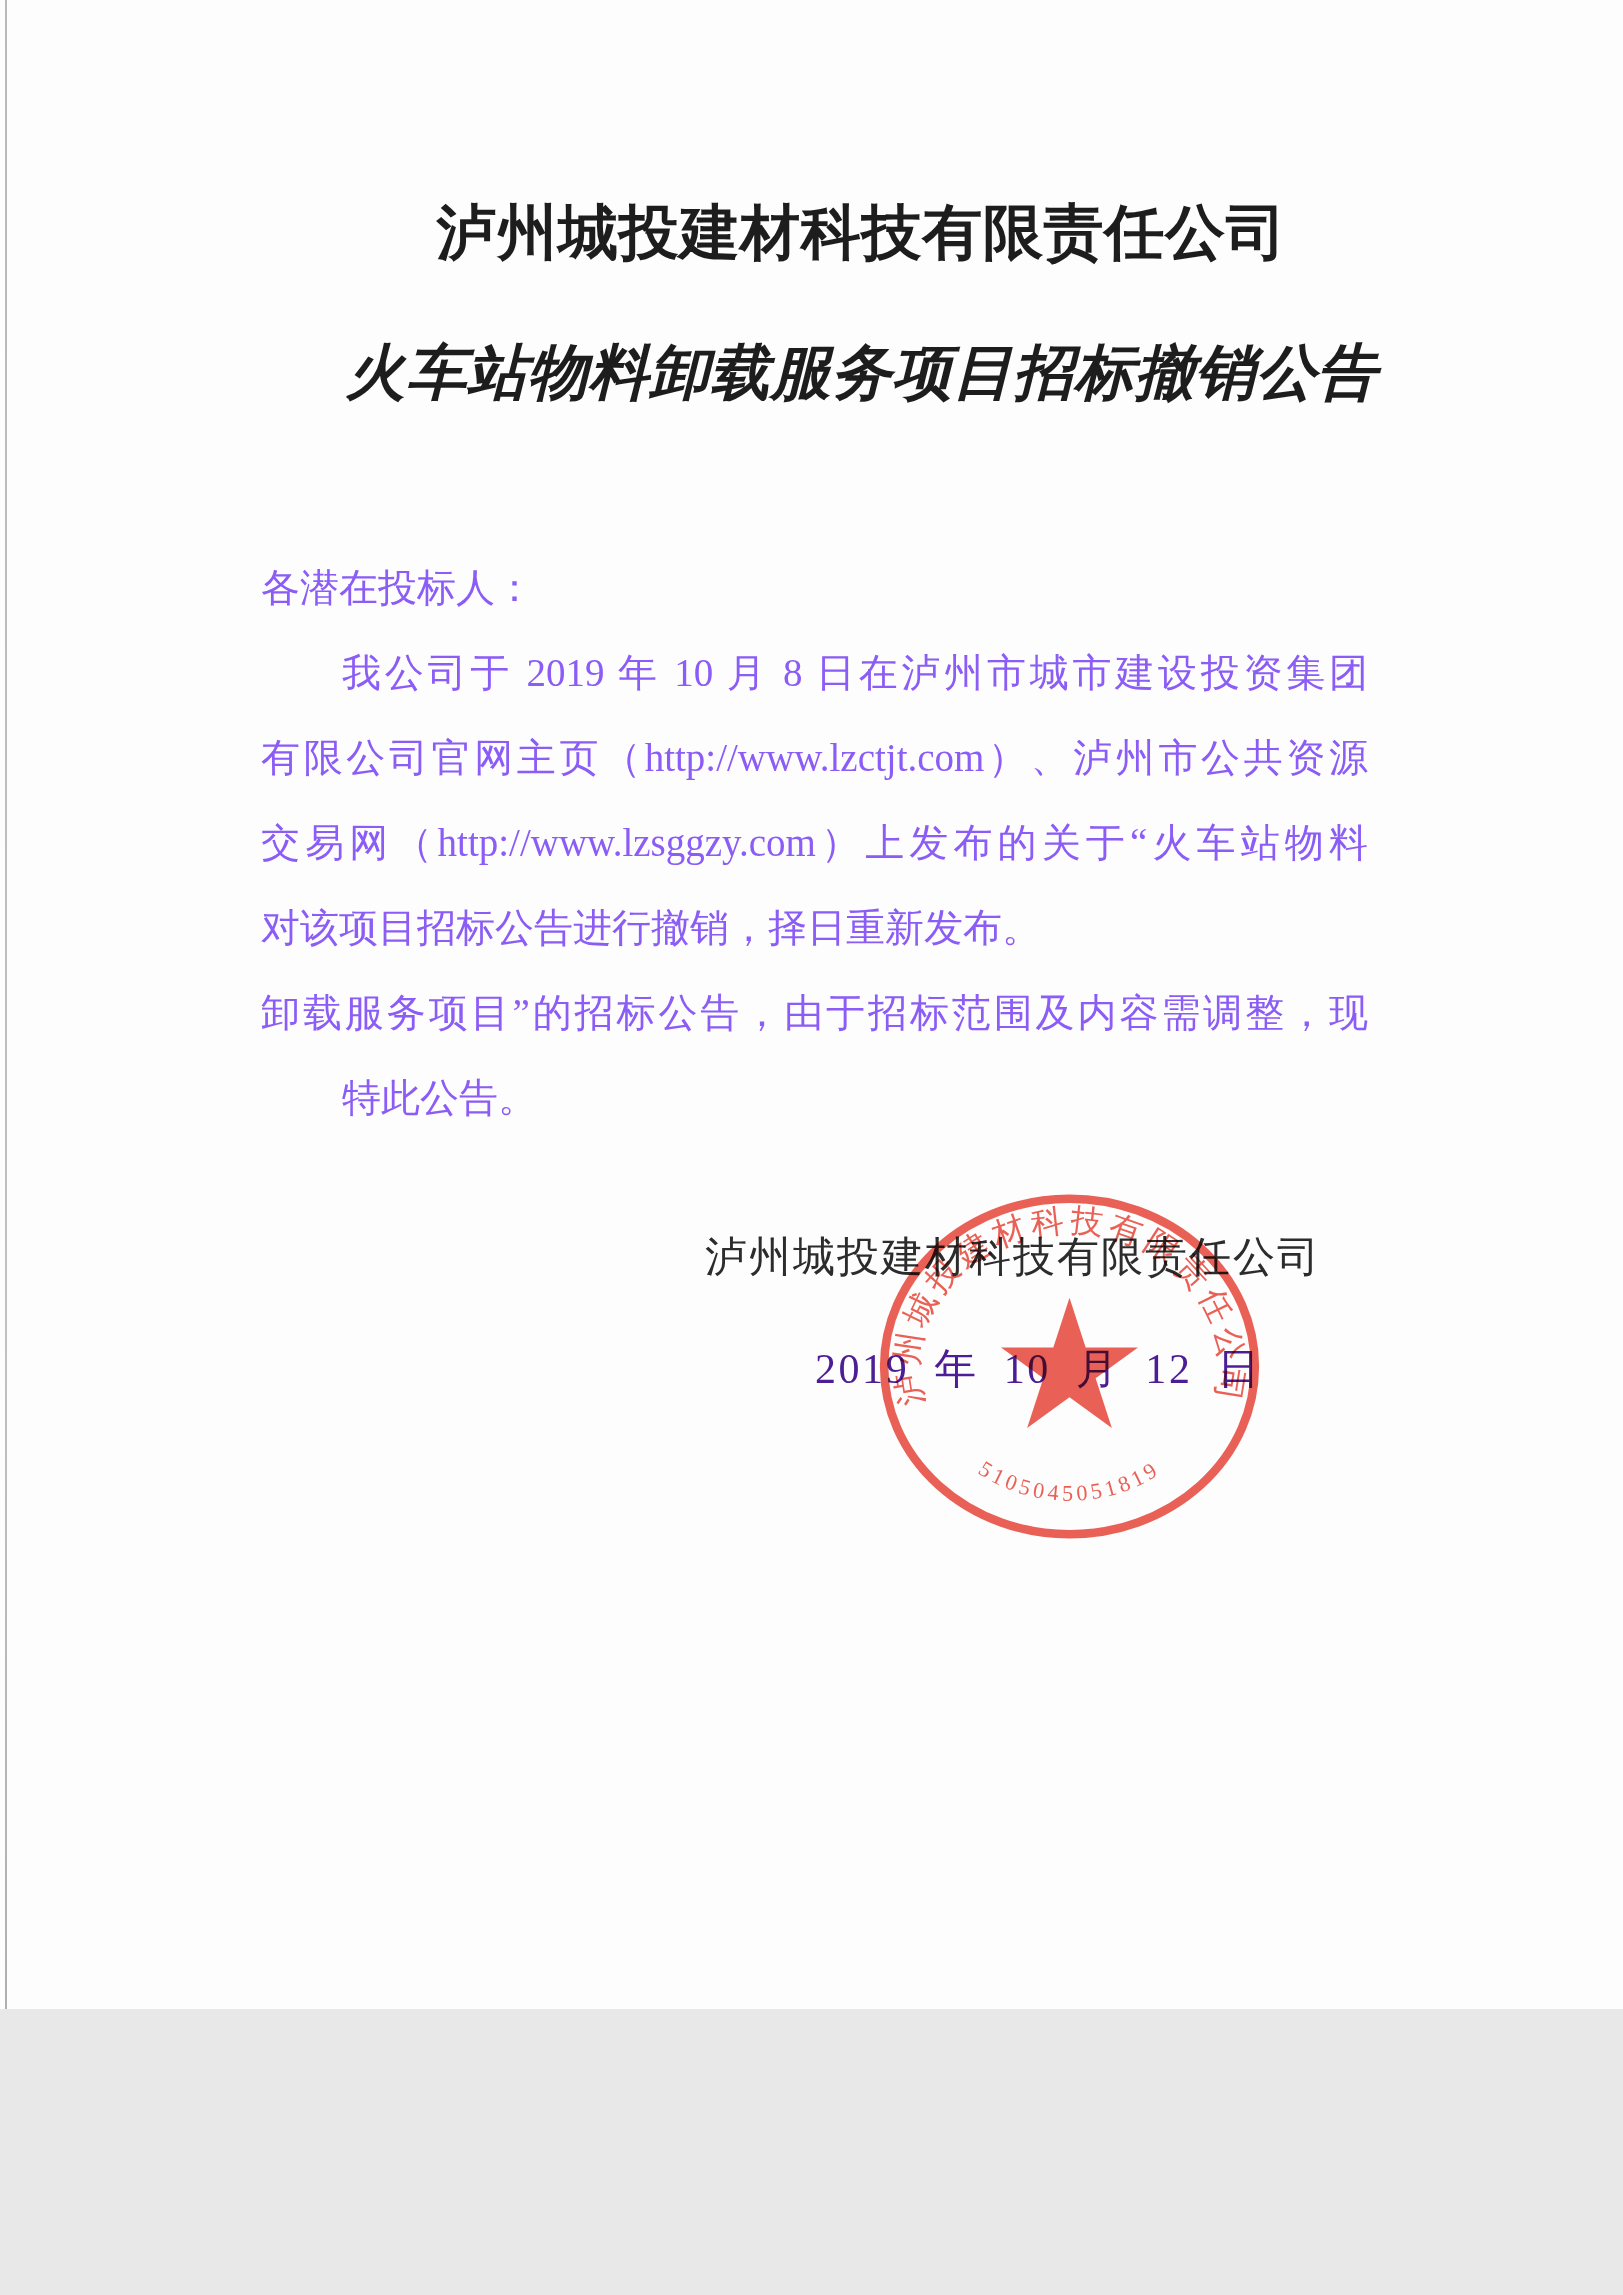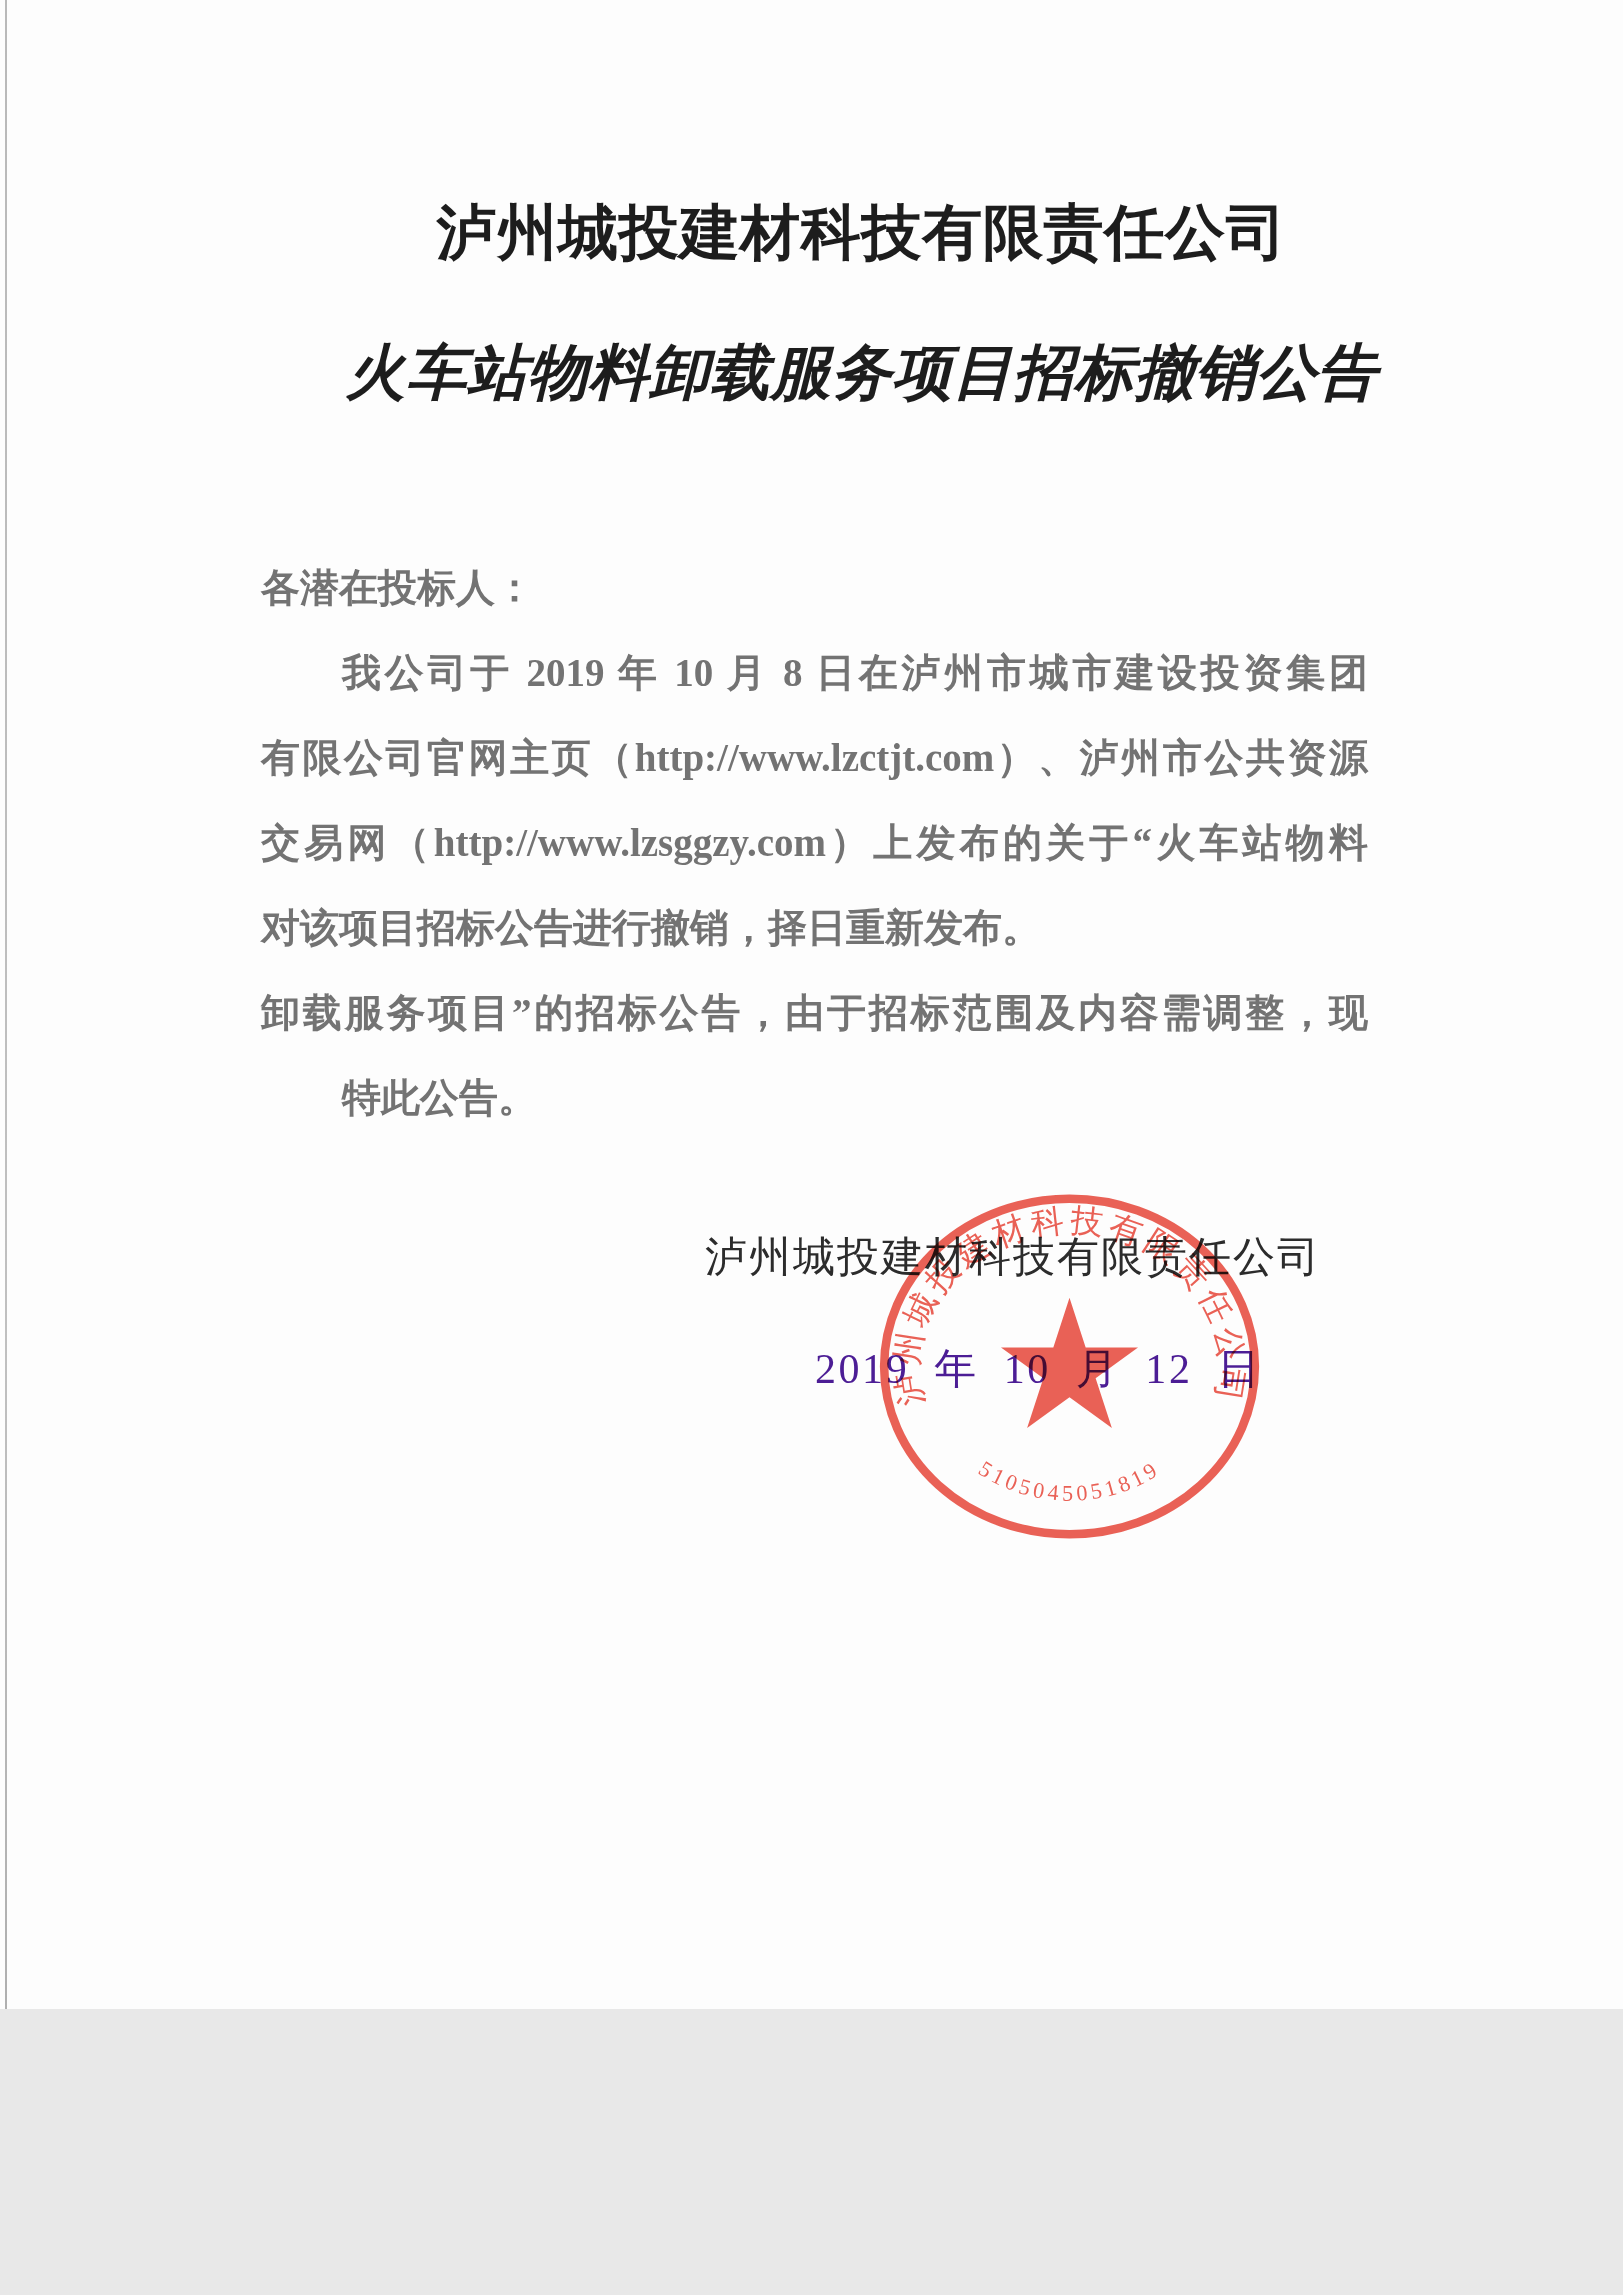--- a/index.html
+++ b/index.html
@@ -23,21 +23,21 @@
   .title{
     position:absolute;left:308px;width:1107px;
     text-align:center;font-weight:bold;color:#1d1d1d;
     font-size:60px;line-height:1.05;letter-spacing:0.7px;
     white-space:nowrap;
   }
   .title-1{top:202px;}
   .title-2{top:342px;font-style:italic;}
   .body-block{
     position:absolute;left:261px;top:545px;width:1107px;
-    font-size:39px;line-height:85px;color:#737373;font-weight:bold;
+    font-size:39px;line-height:85px;color:#8b5cf6;
   }
   .bline{height:85px;white-space:nowrap;}
   .bline.just{
     white-space:normal;
     text-align:justify;
     text-align-last:justify;
   }
   .indent{text-indent:81px;}
   .sig-line{
     position:absolute;left:0;top:1229px;width:1623px;

